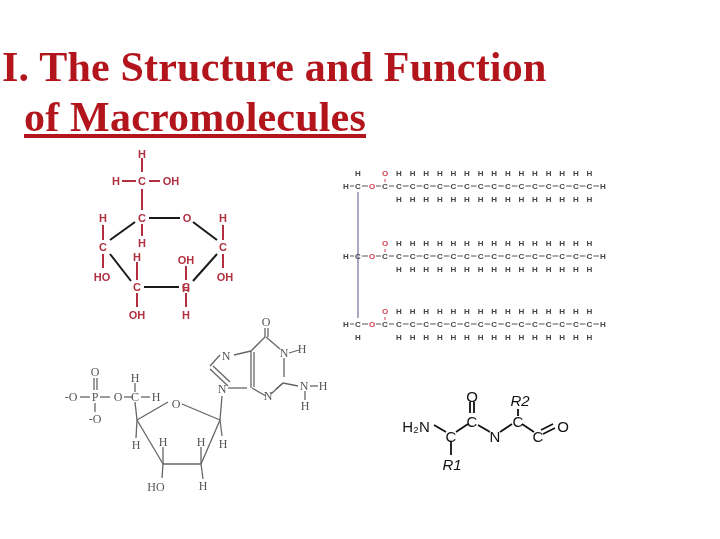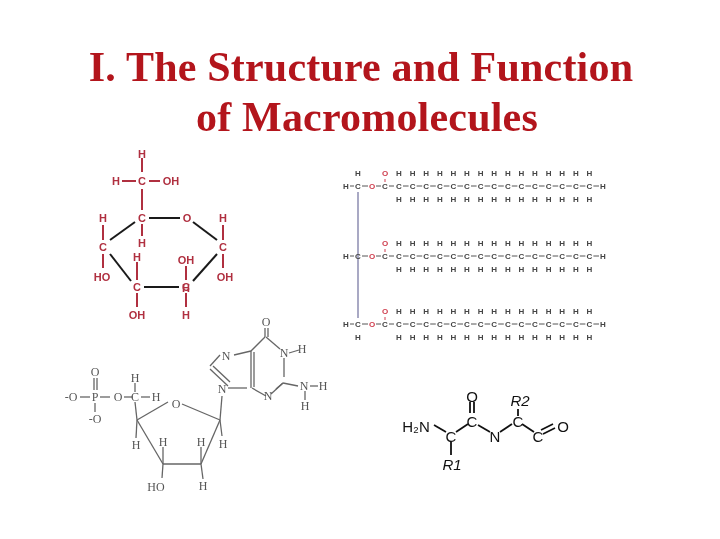--- a/index.html
+++ b/index.html
@@ -1,23 +1,23 @@
 <!DOCTYPE html>
 <html><head>
 <meta charset="utf-8">
 <style>
   html, body { margin:0; padding:0; background:#ffffff; }
   body { width:720px; height:539px; position:relative; overflow:hidden; }
   .title {
-    position:absolute; left:0; top:42px; width:720px; text-align:center;
+    position:absolute; left:0; top:42px; width:720px; text-align:left;
     font-family:"Liberation Serif", serif; font-weight:bold; color:#b3151c;
     font-size:42px; line-height:50px; letter-spacing:0.2px;
   }
   .title .l1 { display:block; padding-left:2px; }
-  .title .l2 { display:block; padding-left:14px; }
+  .title .l2 { display:block; padding-left:24px;text-decoration:underline; }
   svg { position:absolute; left:0; top:0; }
 </style>
 </head>
 <body>
 
 <div class="title">
   <span class="l1">I.  The Structure and Function</span>
   <span class="l2">of Macromolecules</span>
 </div>
 

